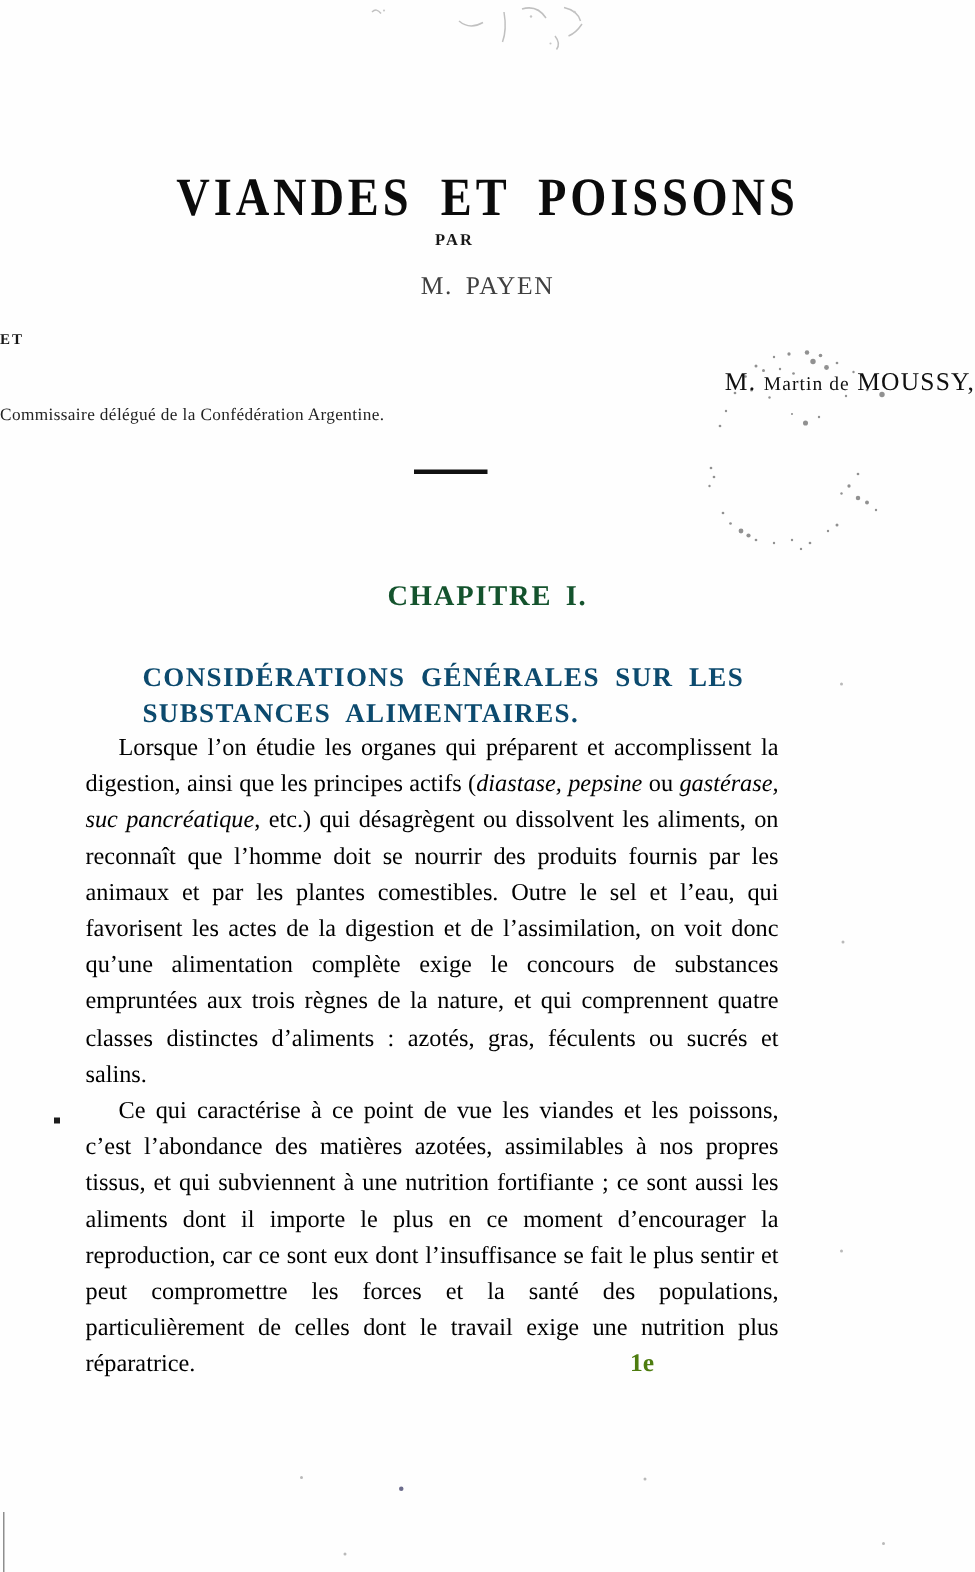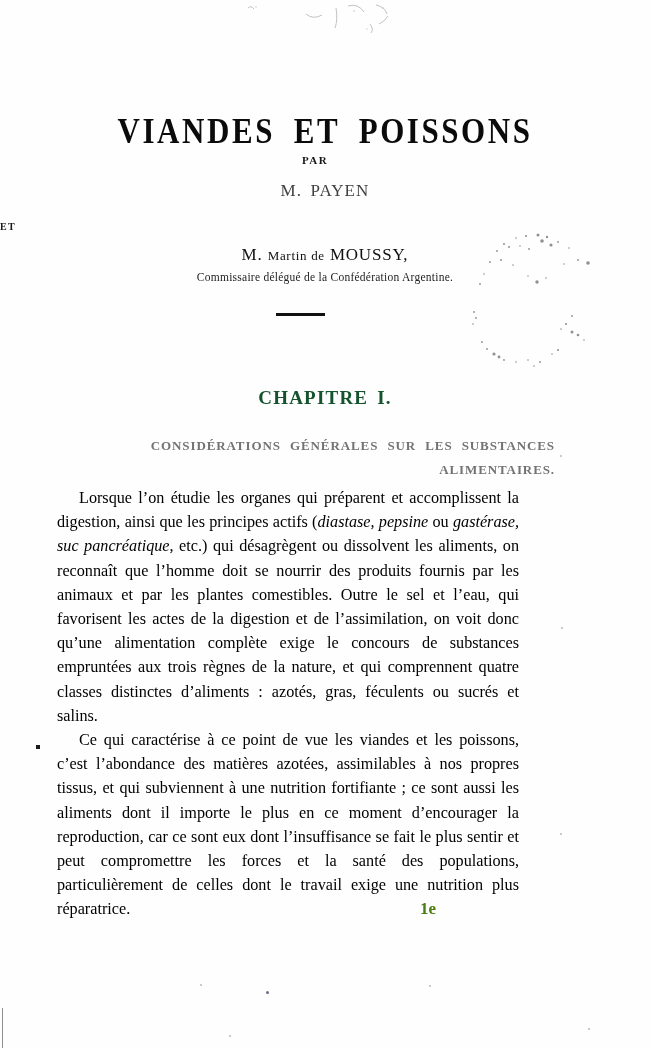--- a/index.html
+++ b/index.html
@@ -44,21 +44,21 @@
     font-family: "Liberation Serif", "DejaVu Serif", serif;
     font-weight: 700;
     font-size: 36px;
     letter-spacing: 3px;
     word-spacing: 10px;
     transform: scaleX(.86);
     color: #0b0b0b;
   }
   #by-label {
     position: absolute;
-    top: 154px; left: 16px; width: 598px;
+    top: 154px; left: 4px; width: 598px;
     text-align: center;
     font-size: 11px;
     font-weight: 700;
     letter-spacing: 1.4px;
     color: #171717;
   }
   #author-primary {
     position: absolute;
     top: 181px; left: 0; width: 650px;
     text-align: center;
@@ -72,33 +72,32 @@
     top: 221px; left: 0; width: 516px;
     text-align: left;
     font-size: 10px;
     font-weight: 700;
     letter-spacing: 1.3px;
     color: #171717;
   }
   #author-secondary {
     position: absolute;
     top: 245px; left: 0; width: 650px;
-    text-align: center;
+    text-align: right;
     font-size: 17px;
     letter-spacing: .8px;
     color: #101010;
   }
   #author-secondary .smallcap {
     font-size: 13px;
     letter-spacing: .7px;
   }
   #author-role {
     position: absolute;
     top: 271px; left: 0; width: 650px;
-    text-align: center;
     font-size: 11.5px;
     letter-spacing: .25px;
     color: #232323;
   }
   #divider-rule {
     position: absolute;
     top: 313px; left: 276px;
     width: 49px; height: 3px;
     background: #111111;
   }
@@ -108,27 +107,27 @@
     text-align: center;
     font-size: 19px;
     font-weight: 700;
     letter-spacing: 1.2px;
     word-spacing: 3px;
     color: #14532d;
   }
   #section-heading {
     position: absolute;
     top: 421px; left: 95px; width: 460px;
-    text-align: right;
-    font-size: 13px;
+    text-align: left;
+    font-size: 18px;
     font-weight: 700;
     letter-spacing: .9px;
     word-spacing: 5px;
     line-height: 24px;
-    color: #737373;
+    color: #0c4a6e;
   }
 
   
   #body-text {
     position: absolute;
     top: 486px; left: 57px;
     width: 462px;
   }
   .para {
     margin: 0;

